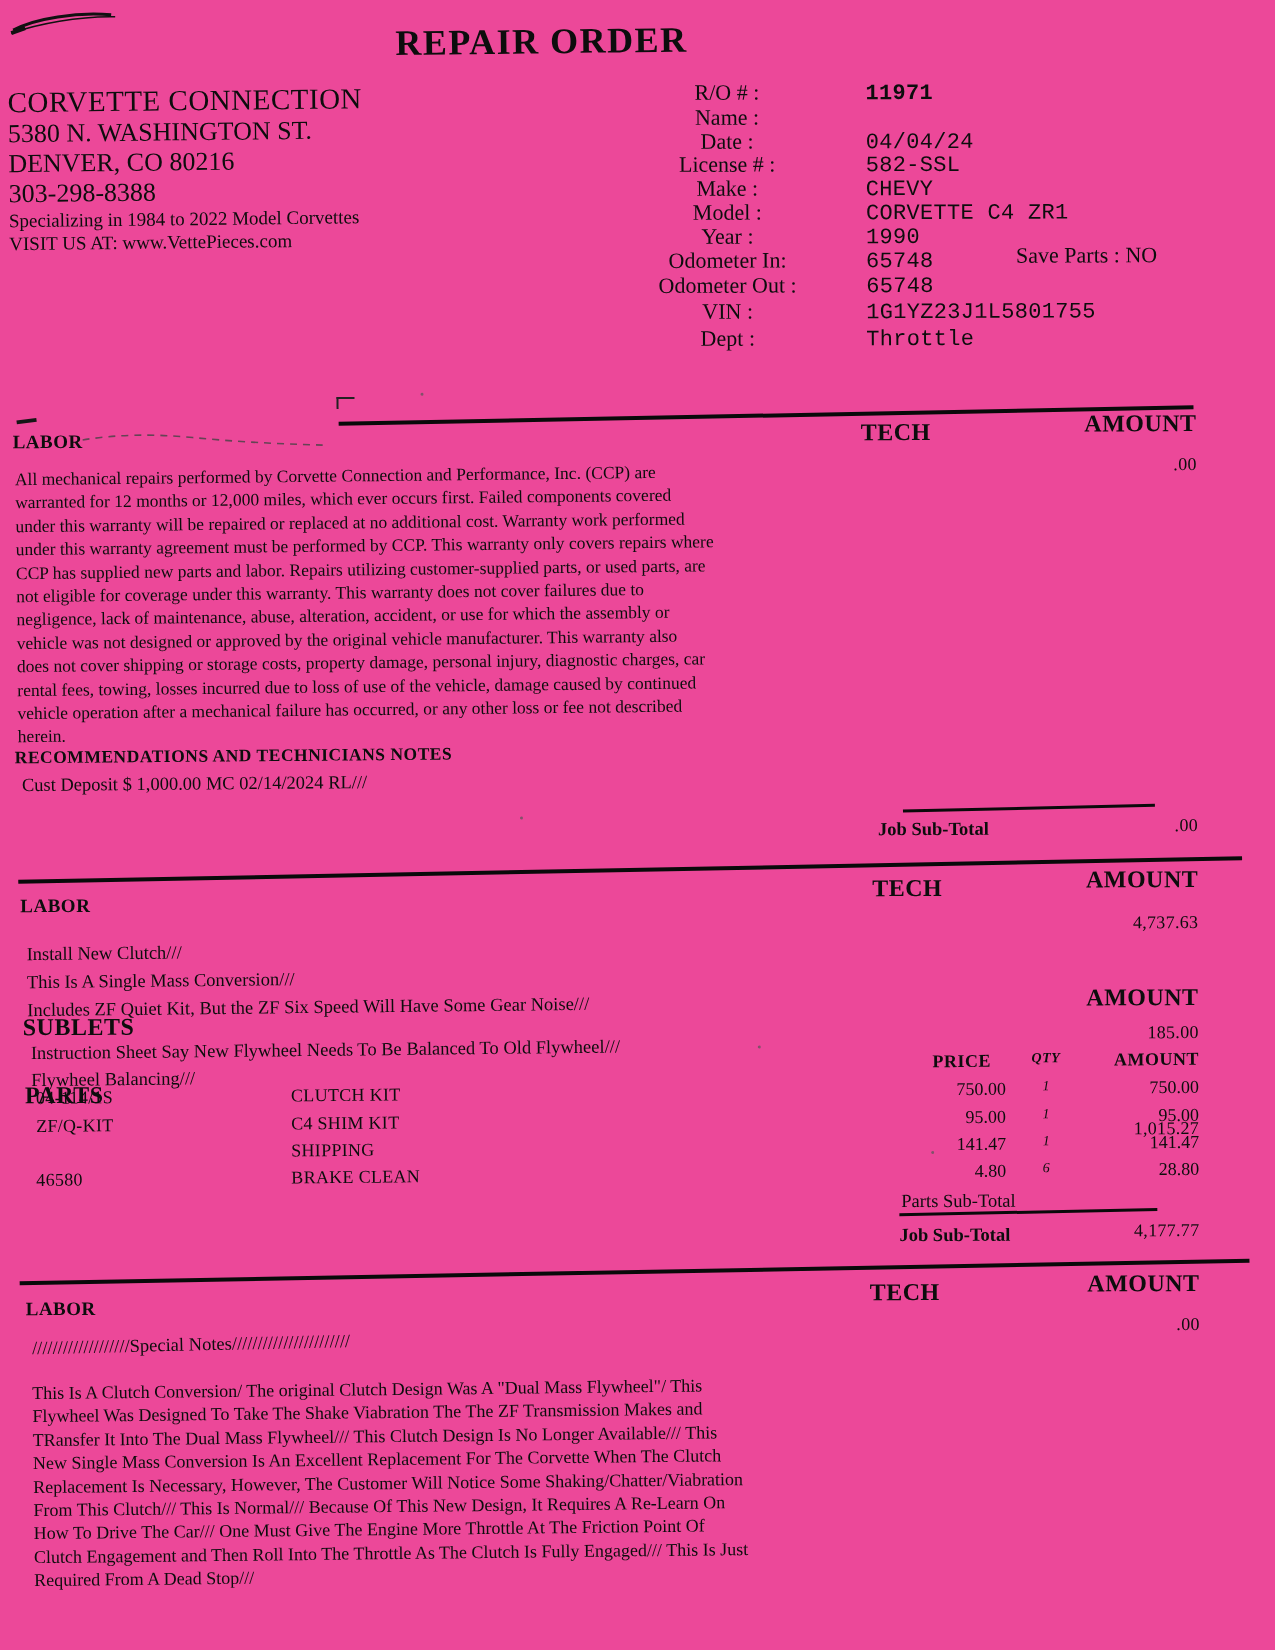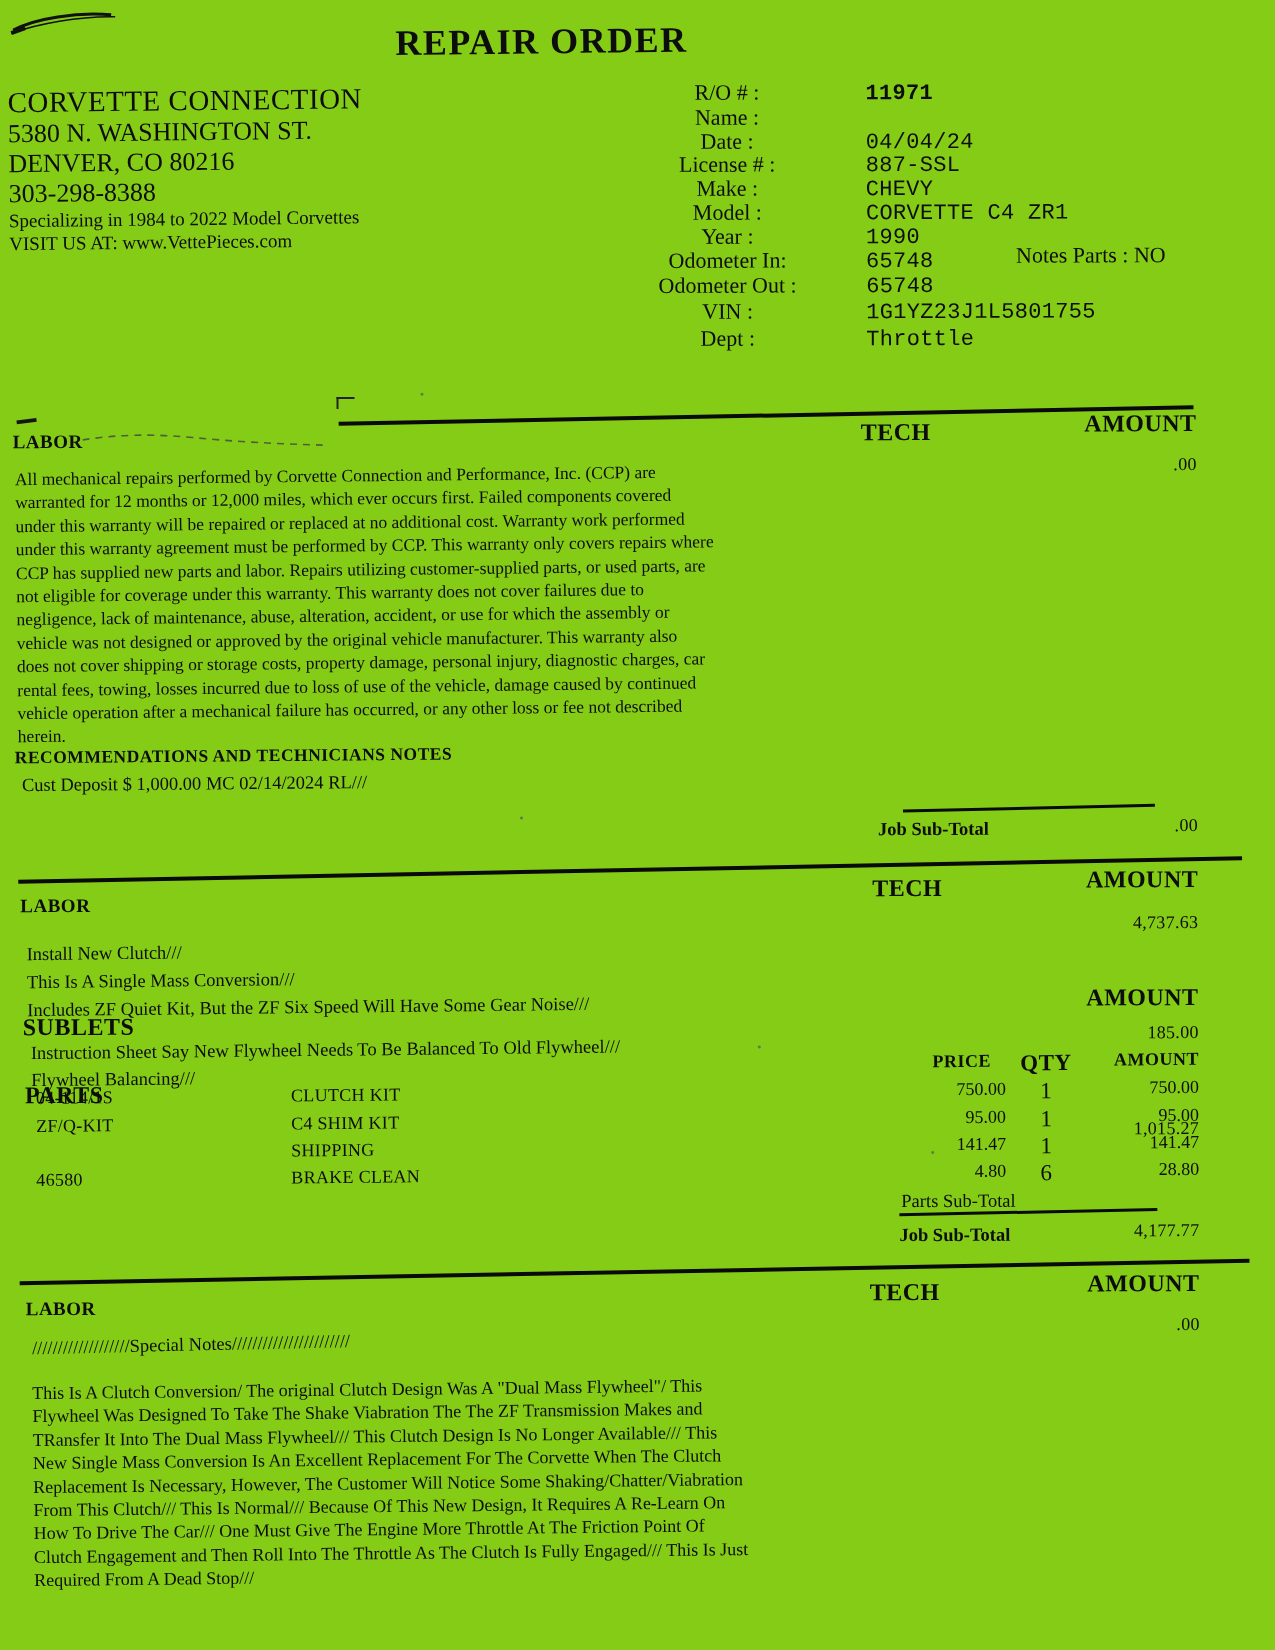--- a/index.html
+++ b/index.html
@@ -1,19 +1,19 @@
 <!DOCTYPE html>
 <html><head>
 <meta charset="utf-8">
 <style>
   html,body{margin:0;padding:0;background:#ffffff;}
   .page{
     position:relative;
     width:1275px;height:1650px;
-    background:#84cc16;
+    background:#ec4899;
     font-family:"Liberation Serif","DejaVu Serif",serif;
     color:#0d0d0d;
     overflow:hidden;
   }
   .abs{position:absolute;}
   .tilt{transform:rotate(-0.45deg);transform-origin:left top;}
   .title{
     font-size:36px;font-weight:bold;letter-spacing:1.5px;
     transform:rotate(-0.5deg);
   }
@@ -29,21 +29,21 @@
   .amt{font-size:18px;width:160px;text-align:right;letter-spacing:.3px;}
   .amt-box{right:77px;}
   .hdr-amt{right:77px;width:160px;text-align:right;}
   .body-text{font-size:17.5px;line-height:23.4px;white-space:pre-line;}
   .line-text{font-size:18.5px;white-space:pre-line;}
   .rule{background:#0a0a0a;}
   .sub-lbl{font-size:18.5px;}
   .p-no{position:absolute;left:35px;font-size:18px;letter-spacing:.3px;}
   .p-desc{position:absolute;left:290px;font-size:18px;letter-spacing:.3px;}
   .p-price{position:absolute;left:845px;width:160px;text-align:right;font-size:18px;}
-  .p-qty{position:absolute;left:1010px;width:70px;text-align:center;font-size:23px;}
+  .p-qty{position:absolute;left:1010px;width:70px;text-align:center;font-size:14px;font-style:italic;}
   .p-amt{position:absolute;right:77px;width:150px;text-align:right;font-size:18px;}
   .prow{position:absolute;left:0;width:100%;height:24px;transform:rotate(-0.35deg);transform-origin:left top;}
   .speck{position:absolute;width:3px;height:3px;background:#555;border-radius:50%;opacity:.7;}
   .page-inner{position:absolute;inset:0;transform:rotate(-0.2deg);transform-origin:center center;}
 </style>
 </head>
 <body>
 
 <div class="page">
 <div class="page-inner">
@@ -68,35 +68,35 @@
   <div class="vrow" style="top:80px;">
     <span class="vlabel">R/O # :</span><span class="vvalue strong">11971</span>
   </div>
   <div class="vrow" style="top:105px;">
     <span class="vlabel">Name :</span><span class="vvalue"></span>
   </div>
   <div class="vrow" style="top:129px;">
     <span class="vlabel">Date :</span><span class="vvalue">04/04/24</span>
   </div>
   <div class="vrow" style="top:152px;">
-    <span class="vlabel">License # :</span><span class="vvalue">887-SSL</span>
+    <span class="vlabel">License # :</span><span class="vvalue">582-SSL</span>
   </div>
   <div class="vrow" style="top:176px;">
     <span class="vlabel">Make :</span><span class="vvalue">CHEVY</span>
   </div>
   <div class="vrow" style="top:200px;">
     <span class="vlabel">Model :</span><span class="vvalue">CORVETTE C4 ZR1</span>
   </div>
   <div class="vrow" style="top:224px;">
     <span class="vlabel">Year :</span><span class="vvalue">1990</span>
   </div>
   <div class="vrow" style="top:248px;">
     <span class="vlabel">Odometer In:</span><span class="vvalue">65748</span>
   </div>
-  <div class="abs" style="left:1018px;top:244px;font-size:22px;">Notes Parts : NO</div>
+  <div class="abs" style="left:1018px;top:244px;font-size:22px;">Save Parts : NO</div>
   <div class="vrow" style="top:273px;">
     <span class="vlabel">Odometer Out :</span><span class="vvalue">65748</span>
   </div>
   <div class="vrow" style="top:299px;">
     <span class="vlabel">VIN :</span><span class="vvalue">1G1YZ23J1L5801755</span>
   </div>
   <div class="vrow" style="top:326px;">
     <span class="vlabel">Dept :</span><span class="vvalue">Throttle</span>
   </div>
 

